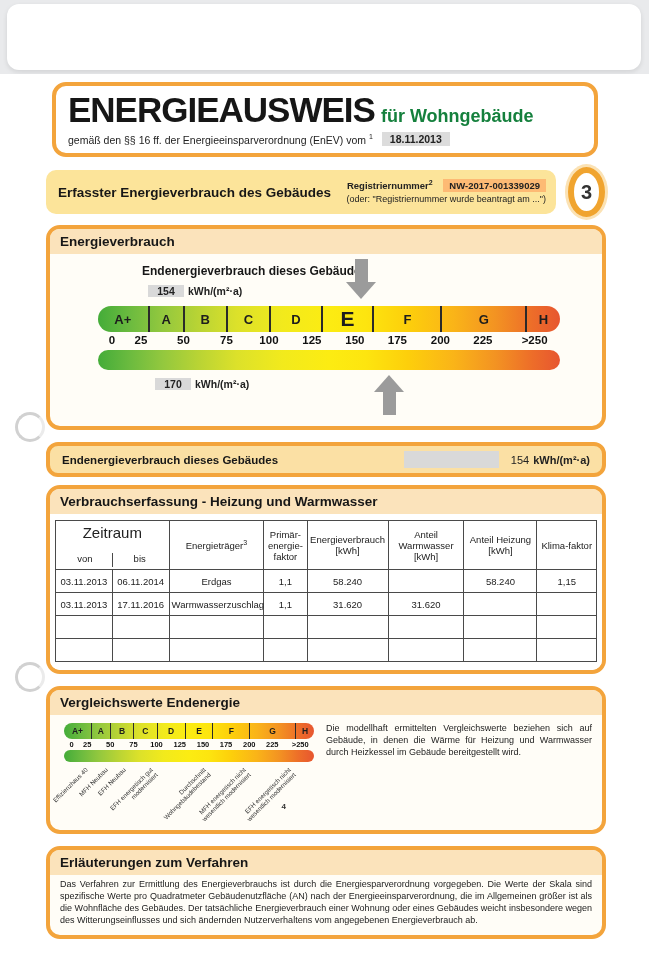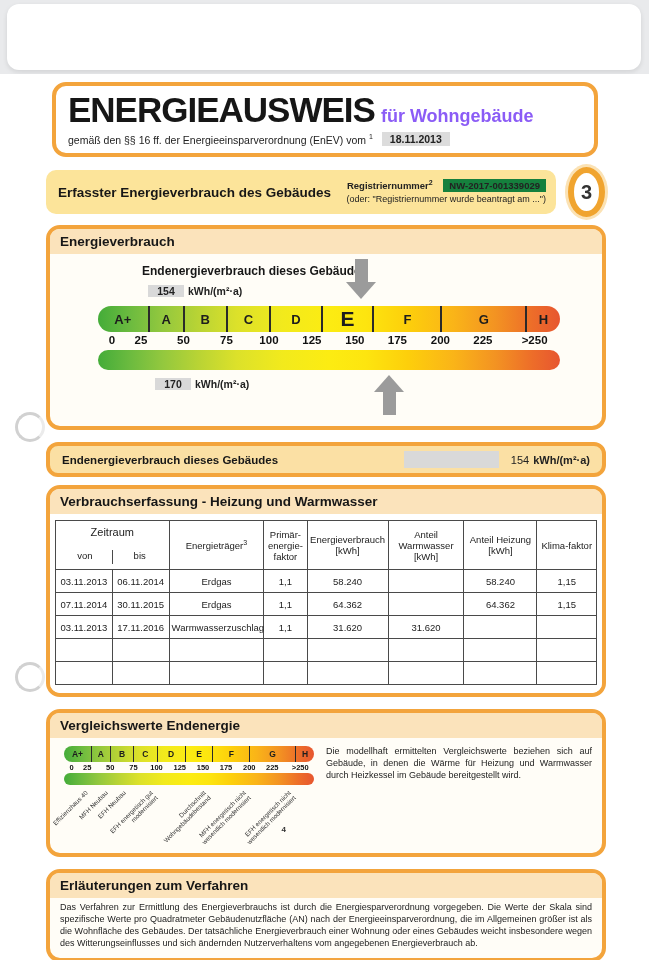--- a/index.html
+++ b/index.html
@@ -13,34 +13,34 @@
   
   .paper{position:absolute;left:0;top:74px;width:649px;height:886px;background:#ffffff;}
 
   .punch-hole{position:absolute;left:15px;width:24px;height:24px;border:3px solid #cdcdcd;
     border-radius:50%;border-right-color:#e9e9e9;opacity:.9;}
 
   
   .title-box{margin:8px 44px 0 52px;width:546px;border:4px solid #f3a43c;border-radius:14px;
     padding:6px 12px 8px 12px;box-sizing:border-box;background:#fff;}
   .main-title{margin:0;font-size:35px;font-weight:bold;letter-spacing:-1px;color:#161616;line-height:1.05;display:inline;}
-  .title-suffix{font-size:18px;font-weight:bold;color:#8b5cf6;margin-left:6px;}
+  .title-suffix{font-size:18px;font-weight:bold;color:#15803d;margin-left:6px;}
   .law-line{margin-top:4px;font-size:10.5px;color:#222;}
   .law-line sup{font-size:7px;}
   .law-date{background:#dcdcdc;padding:1px 8px;margin-left:6px;font-weight:bold;color:#222;}
 
   
   .header-row{display:flex;align-items:center;margin:10px 44px 0 46px;text-align:right;}
   .yellow-bar{flex:0 0 510px;background:#fce49a;border-radius:10px;height:44px;display:flex;
     align-items:center;justify-content:space-between;padding:0 10px 0 12px;box-sizing:border-box;}
   .erf-title{font-size:13.5px;font-weight:bold;color:#171717;}
   .reg-block{font-size:9.5px;color:#222;line-height:1.5;}
   .reg-line1{font-weight:bold;}
   .reg-line1 sup{font-size:7px;}
-  .reg-num{background:#15803d;padding:1px 6px;margin-left:8px;font-weight:bold;}
+  .reg-num{background:#fdba74;padding:1px 6px;margin-left:8px;font-weight:bold;}
   .reg-note{font-weight:normal;font-size:9px;}
   .page-circle{width:38px;height:38px;border-radius:50%;border:6px solid #f0a42f;background:#fff;
     margin-left:12px;display:flex;align-items:center;justify-content:center;
     font-size:20px;font-weight:bold;color:#333;box-shadow:0 0 0 3px #fbe2b4;}
 
   
   .section{margin:8px 44px 12px 46px;width:560px;border:4px solid #f3a43c;border-radius:14px;
     box-sizing:border-box;background:#fffdf7;}
   .section-title{background:#fbe3bb;border-radius:9px 9px 0 0;padding:5px 10px;
     font-size:13.5px;font-weight:bold;color:#171717;}
@@ -78,21 +78,21 @@
   .pflicht-l1{font-weight:bold;}
   .pflicht-right{display:flex;align-items:center;font-size:11px;color:#222;}
   .gbox-wide{display:inline-block;width:95px;height:17px;background:#d9d9d9;margin-right:12px;}
 
   
   .tbl-wrap{padding:6px 5px 8px 5px;background:#fff;border-radius:0 0 10px 10px;}
   table.vtable{width:100%;border-collapse:collapse;table-layout:fixed;}
   .vtable th,.vtable td{border:1.5px solid #4a4a4a;font-size:9.5px;color:#222;text-align:center;padding:2px 2px;}
   .vtable th{font-weight:normal;height:44px;vertical-align:middle;}
   .vtable td{height:18px;}
-  .zr-top{font-size:11px;}
+  .zr-top{font-size:15px;}
   .zr-sub{display:flex;margin-top:12px;}
   .zr-sub span{flex:1;}
   .zr-sub .zr-div{flex:0 0 0;border-left:1.5px solid #4a4a4a;height:14px;}
   .th-sup{font-size:7px;vertical-align:super;}
 
   
   .vgl-body{display:flex;padding:8px 10px 2px 14px;}
   .vgl-left{flex:0 0 258px;position:relative;}
   .small-scale{width:250px;}
   .s-letter-bar{display:flex;height:16px;border-radius:8px;align-items:stretch;
@@ -247,30 +247,20 @@
             <td>03.11.2013</td>
                 <td>06.11.2014</td>
             <td>Erdgas</td>
                 <td>1,1</td>
             <td>58.240</td>
                 <td></td>
             <td>58.240</td>
                 <td>1,15</td>
           </tr>
           <tr>
-            <td>07.11.2014</td>
-                <td>30.11.2015</td>
-            <td>Erdgas</td>
-                <td>1,1</td>
-            <td>64.362</td>
-                <td></td>
-            <td>64.362</td>
-                <td>1,15</td>
-          </tr>
-          <tr>
             <td>03.11.2013</td>
                 <td>17.11.2016</td>
             <td>Warmwasserzuschlag</td>
                 <td>1,1</td>
             <td>31.620</td>
                 <td>31.620</td>
             <td></td>
                 <td></td>
           </tr>
           <tr>

